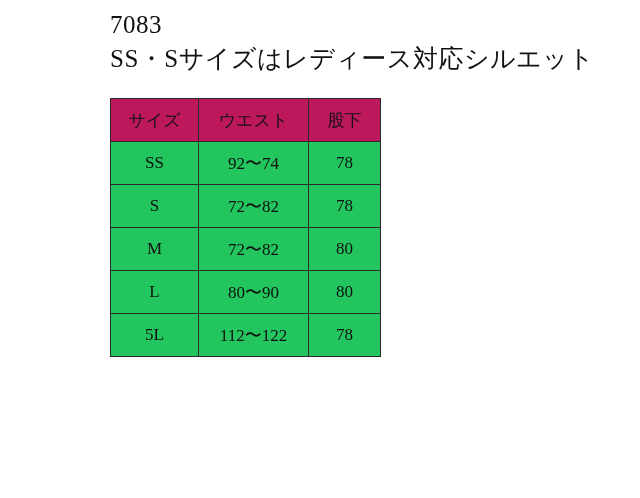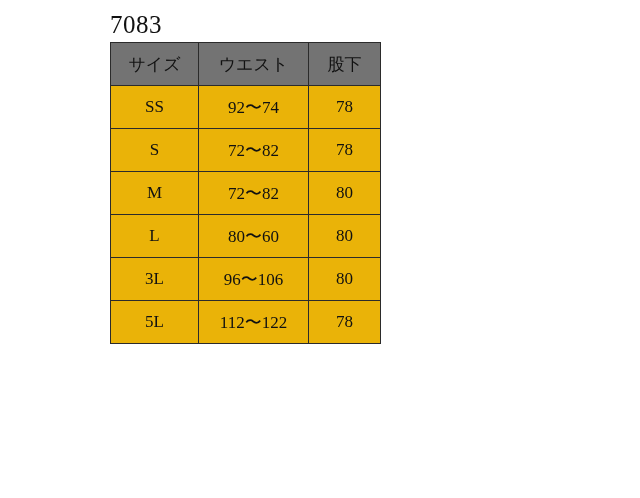--- a/index.html
+++ b/index.html
@@ -45,36 +45,37 @@
   }
   table.size-table td,
   table.size-table th {
     border: 1px solid #2b2b2b;
     text-align: center;
     vertical-align: middle;
     height: 42px;
     padding: 0 4px;
     font-weight: normal;
     color: #111111;
-    background: #eab308;
+    background: #22c55e;
   }
   table.size-table thead th {
-    background: #737373;
+    background: #be185d;
     font-size: 17px;
   }
   col.c-size { width: 88px; }
   col.c-waist { width: 110px; }
   col.c-inseam { width: 72px; }
 </style>
 </head>
 <body>
 
 <div class="page">
 
   <div class="doc-title">7083</div>
+  <div class="doc-subtitle">SS・Sサイズはレディース対応シルエット</div>
 
   <table class="size-table">
     <colgroup>
       <col class="c-size">
       <col class="c-waist">
       <col class="c-inseam">
     </colgroup>
     <thead>
       <tr>
         <th>サイズ</th>
@@ -93,26 +94,21 @@
         <td>72〜82</td>
         <td>78</td>
       </tr>
       <tr>
         <td>M</td>
         <td>72〜82</td>
         <td>80</td>
       </tr>
       <tr>
         <td>L</td>
-        <td>80〜60</td>
-        <td>80</td>
-      </tr>
-      <tr>
-        <td>3L</td>
-        <td>96〜106</td>
+        <td>80〜90</td>
         <td>80</td>
       </tr>
       <tr>
         <td>5L</td>
         <td>112〜122</td>
         <td>78</td>
       </tr>
     </tbody>
   </table>
 

